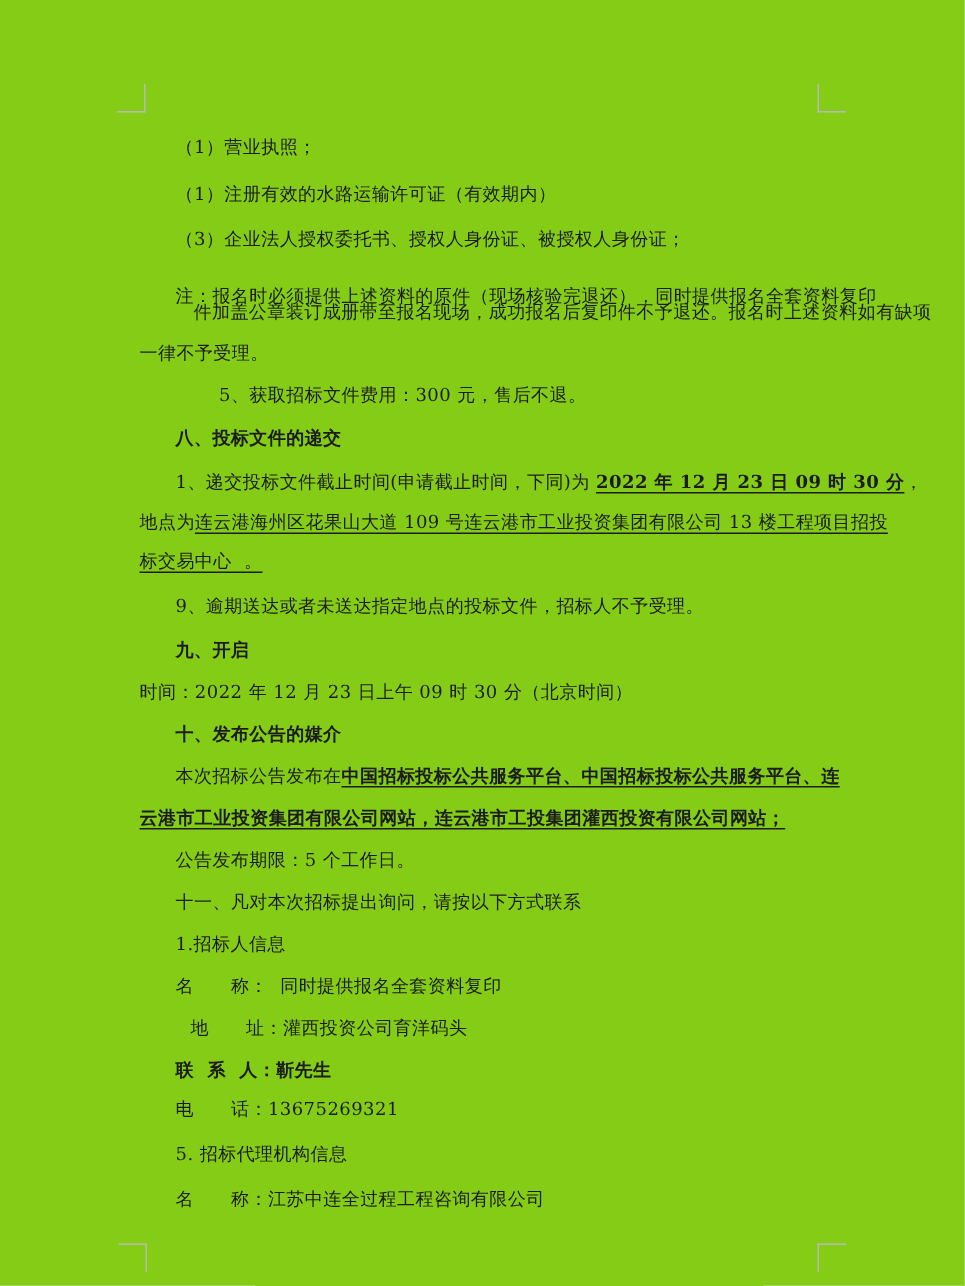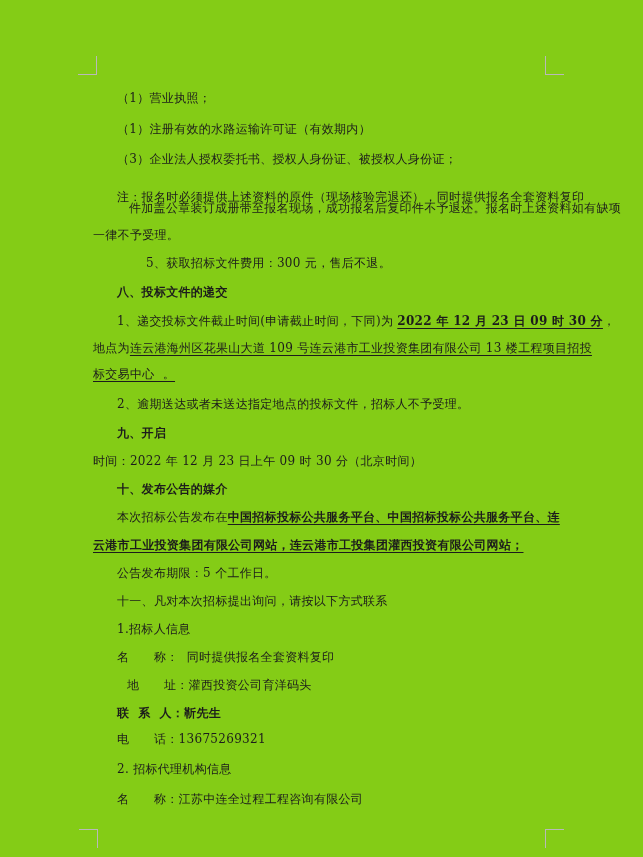--- a/index.html
+++ b/index.html
@@ -48,29 +48,29 @@
       <div class="line" style="top: 122px; left: 117px; color: rgb(28, 28, 28);"><span>（1）注册有效的水路运输许可证（有效期内）</span></div>
       <div class="line" style="top: 152px; left: 117px; color: rgb(28, 28, 28);"><span>（3）企业法人授权委托书、授权人身份证、被授权人身份证；</span></div>
       <div class="line" style="top: 178px; left: 117px; color: rgb(28, 28, 28); margin-top: 12px;"><span>注：报名时必须提供上述资料的原件（现场核验完退还），同时提供报名全套资料复印</span></div>
       <div class="line" style="top: 201px; left: 93px; color: rgb(28, 28, 28); margin-left: 36px;"><span>件加盖公章装订成册带至报名现场，成功报名后复印件不予退还。报名时上述资料如有缺项</span></div>
       <div class="line" style="top: 228px; left: 93px; color: rgb(28, 28, 28);"><span>一律不予受理。</span></div>
       <div class="line" style="top: 256px; left: 115px; color: rgb(28, 28, 28); margin-left: 31px;"><span>5、获取招标文件费用：300 元，售后不退。</span></div>
       <div class="line" style="top: 285px; left: 117px; color: rgb(28, 28, 28);"><span class="b">八、投标文件的递交</span></div>
       <div class="line" style="top: 314px; left: 117px; color: rgb(28, 28, 28);"><span>1、递交投标文件截止时间(申请截止时间，下同)为 </span><span class="b u">2022 年 12 月 23 日 09 时 30 分</span><span>，</span></div>
       <div class="line" style="top: 341px; left: 93px; color: rgb(28, 28, 28);"><span>地点为</span><span class="u">连云港海州区花果山大道 109 号连云港市工业投资集团有限公司 13 楼工程项目招投</span></div>
       <div class="line" style="top: 367px; left: 93px; color: rgb(28, 28, 28);"><span class="u">标交易中心  。</span></div>
-      <div class="line" style="top: 397px; left: 117px; color: rgb(28, 28, 28);"><span>2、逾期送达或者未送达指定地点的投标文件，招标人不予受理。</span></div>
+      <div class="line" style="top: 397px; left: 117px; color: rgb(28, 28, 28);"><span>9、逾期送达或者未送达指定地点的投标文件，招标人不予受理。</span></div>
       <div class="line" style="top: 426px; left: 117px; color: rgb(28, 28, 28);"><span class="b">九、开启</span></div>
       <div class="line" style="top: 454px; left: 93px; color: rgb(28, 28, 28);"><span>时间：2022 年 12 月 23 日上午 09 时 30 分（北京时间）</span></div>
       <div class="line" style="top: 482px; left: 117px; color: rgb(28, 28, 28);"><span class="b">十、发布公告的媒介</span></div>
       <div class="line" style="top: 510px; left: 117px; color: rgb(28, 28, 28);"><span>本次招标公告发布在</span><span class="b u">中国招标投标公共服务平台、中国招标投标公共服务平台、连</span></div>
       <div class="line" style="top: 538px; left: 93px; color: rgb(28, 28, 28);"><span class="b u">云港市工业投资集团有限公司网站，连云港市工投集团灌西投资有限公司网站；</span></div>
       <div class="line" style="top: 566px; left: 117px; color: rgb(28, 28, 28);"><span>公告发布期限：5 个工作日。</span></div>
       <div class="line" style="top: 594px; left: 117px; color: rgb(28, 28, 28);"><span>十一、凡对本次招标提出询问，请按以下方式联系</span></div>
       <div class="line" style="top: 622px; left: 117px; color: rgb(28, 28, 28);"><span>1.招标人信息</span></div>
       <div class="line" style="top: 650px; left: 117px; color: rgb(28, 28, 28);"><span>名      称：  同时提供报名全套资料复印</span></div>
       <div class="line" style="top: 678px; left: 117px; color: rgb(28, 28, 28); margin-left: 10px;"><span>地      址：灌西投资公司育洋码头</span></div>
       <div class="line" style="top: 706px; left: 117px; color: rgb(28, 28, 28); font-weight: bold;"><span>联  系  人：靳先生</span></div>
       <div class="line" style="top: 732px; left: 117px; color: rgb(28, 28, 28);"><span>电      话：13675269321</span></div>
-      <div class="line" style="top: 762px; left: 117px; color: rgb(28, 28, 28);"><span>2. 招标代理机构信息</span></div>
+      <div class="line" style="top: 762px; left: 117px; color: rgb(28, 28, 28);"><span>5. 招标代理机构信息</span></div>
       <div class="line" style="top: 792px; left: 117px; color: rgb(28, 28, 28);"><span>名      称：江苏中连全过程工程咨询有限公司</span></div>
     </div>
 </div>
 
 </body></html>

